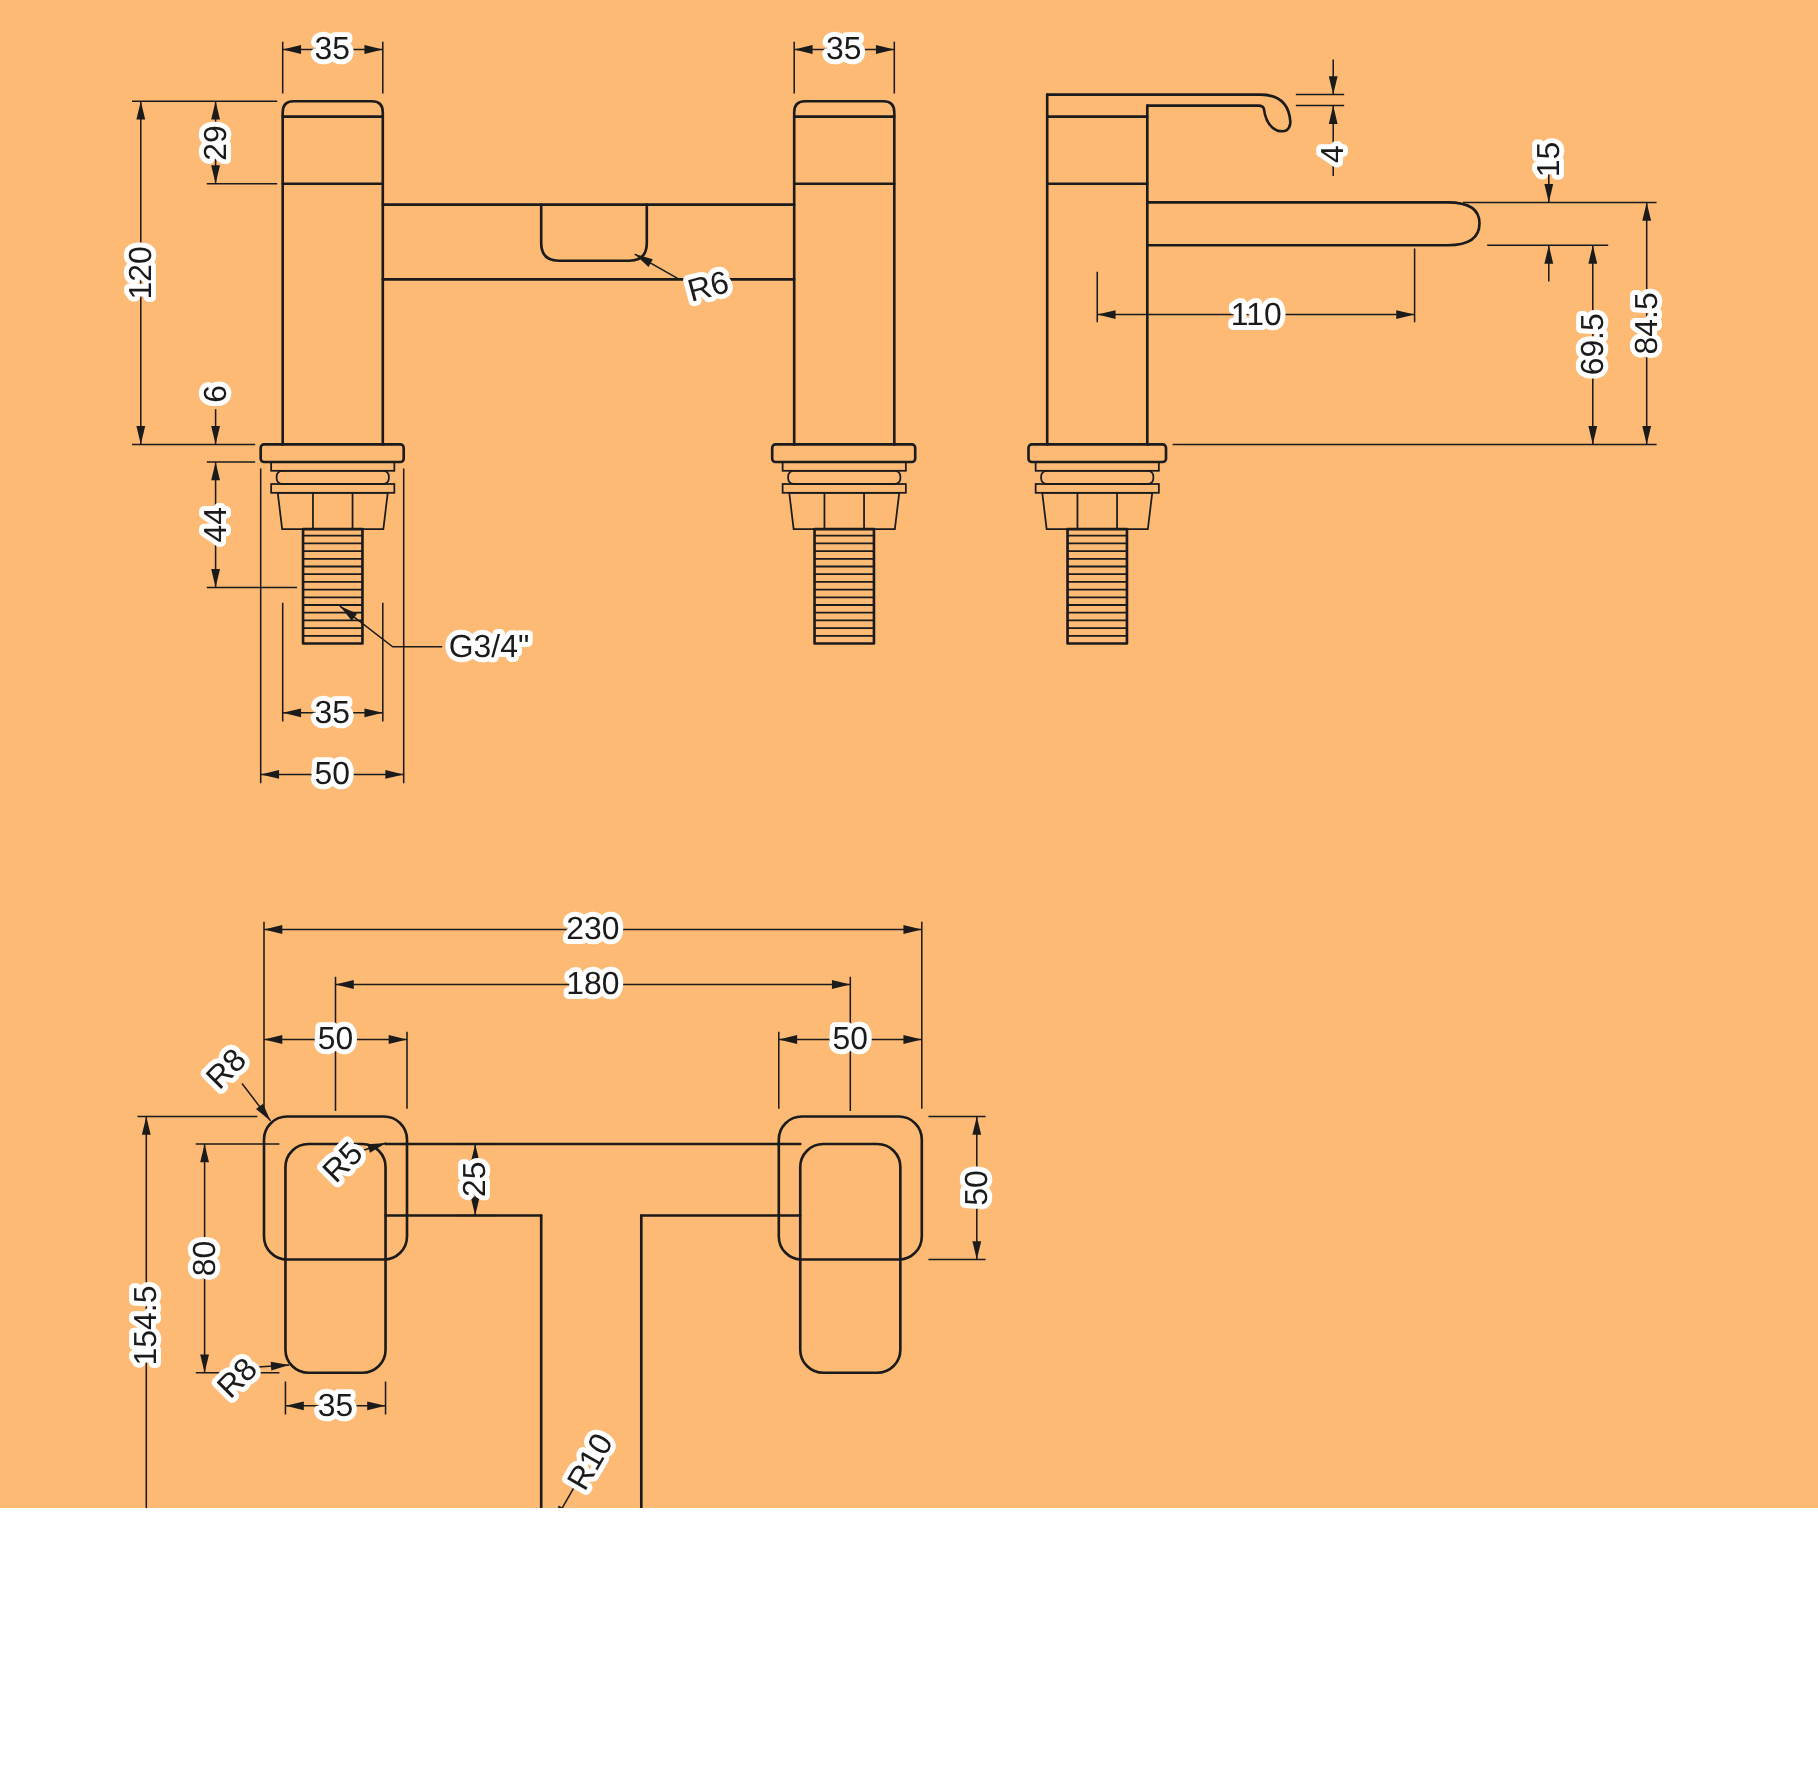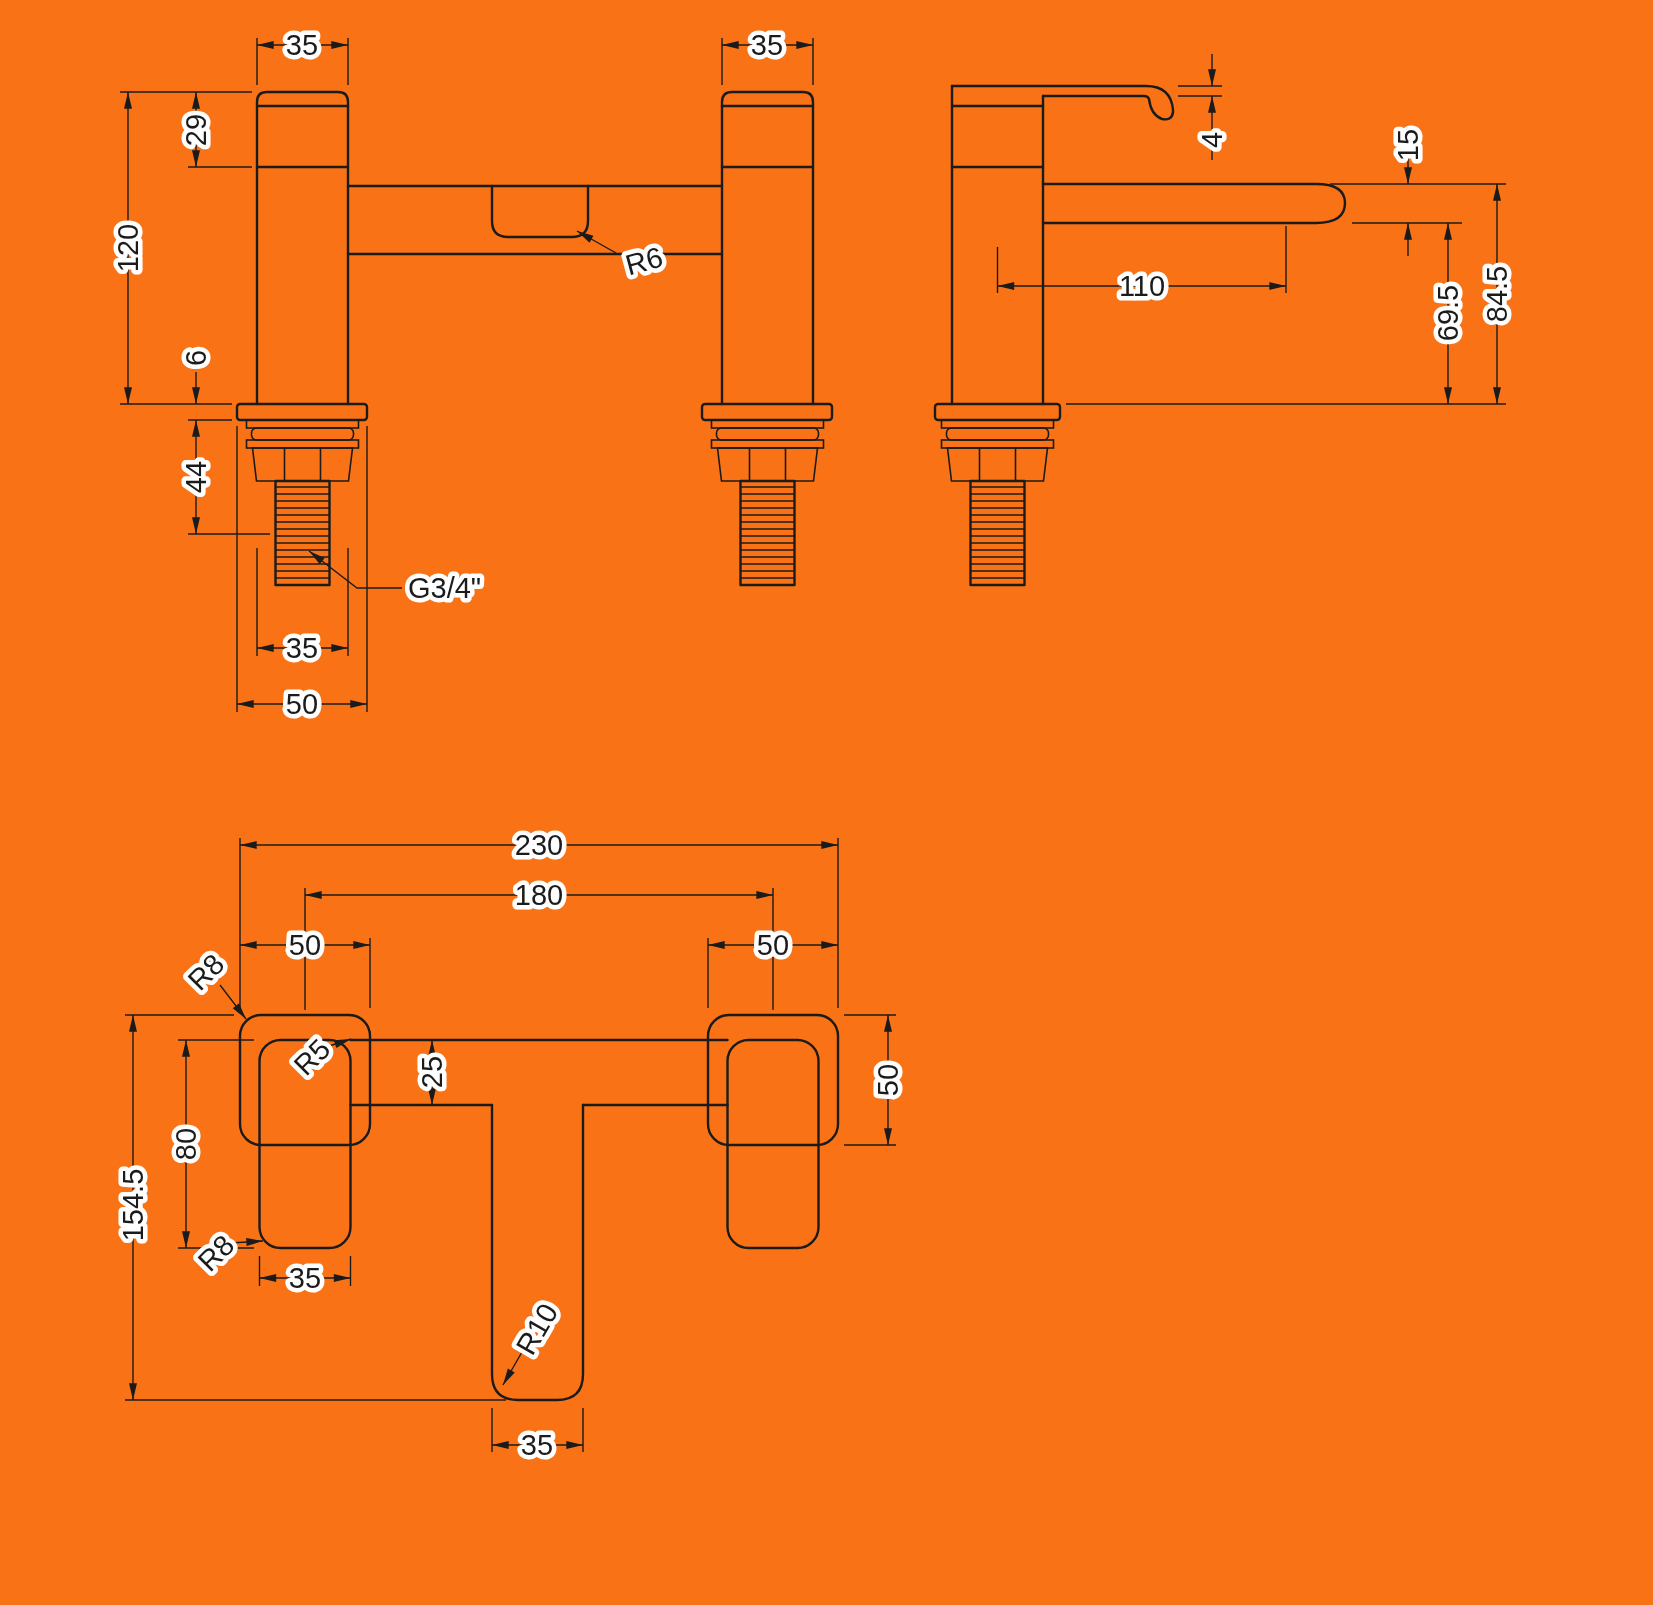--- a/index.html
+++ b/index.html
@@ -1,16 +1,16 @@
 <!DOCTYPE html>
 <html><head>
 <meta charset="utf-8">
 <style>
   html,body{margin:0;padding:0;background:#ffffff;}
-  .sheet{width:1653px;height:1605px;background:#f97316;position:relative;}
+  .sheet{width:1653px;height:1371px;background:#fdba74;position:relative;}
   svg{display:block;}
   svg text{
     font-family:"Liberation Sans",sans-serif;
     font-size:29px;
     fill:#1b1b1b;
     paint-order:stroke fill;
     stroke:#ffffff;
     stroke-width:9px;
     stroke-linejoin:round;
   }

